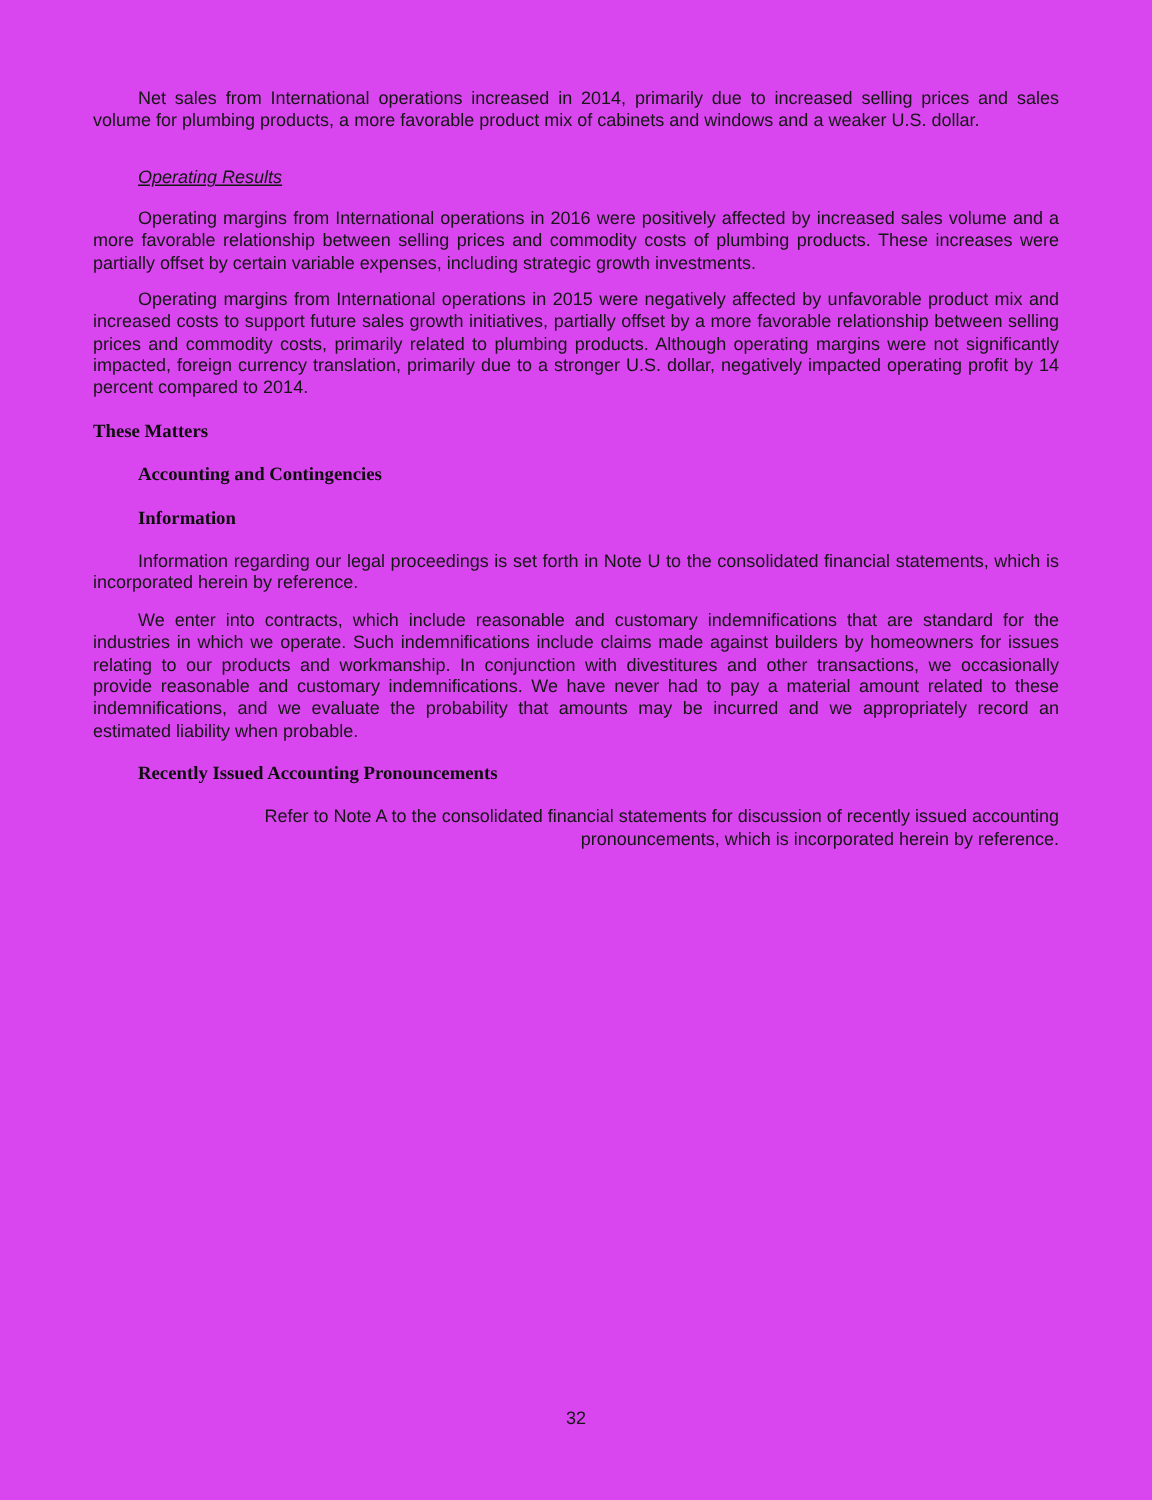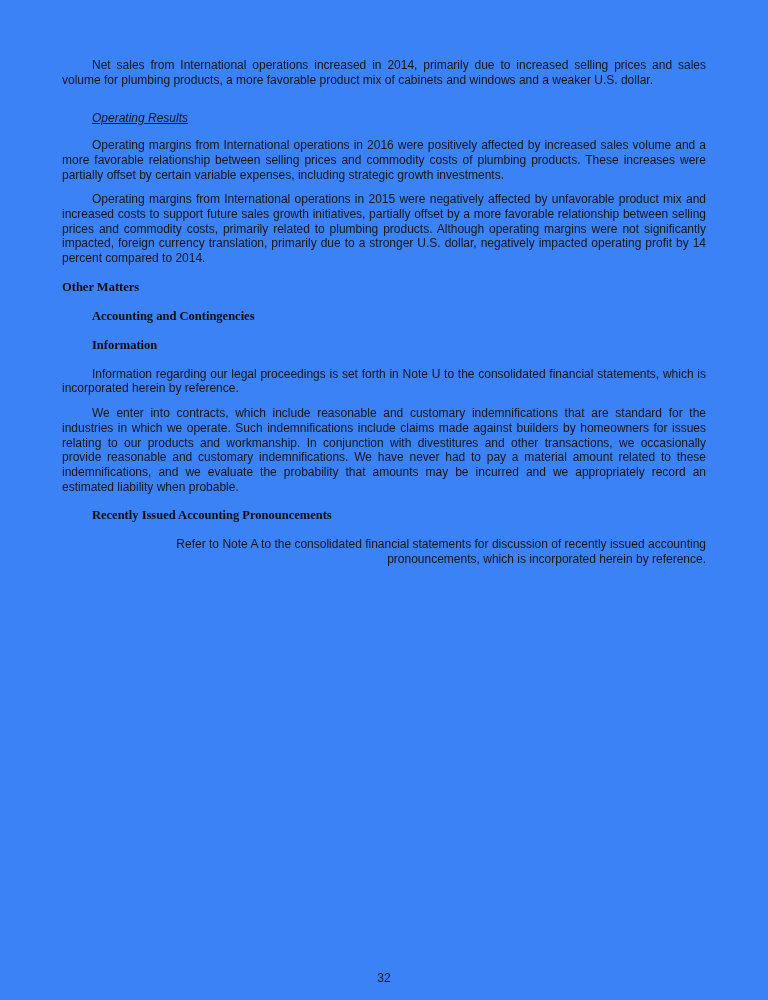--- a/index.html
+++ b/index.html
@@ -4,21 +4,21 @@
 <style>
   html, body {
     margin: 0;
     padding: 0;
     background: #e8e8e8;
   }
   .sheet {
     position: relative;
     width: 768px;
     height: 1000px;
-    background: #3b82f6;
+    background: #d946ef;
     margin: 0 auto;
     overflow: hidden;
     font-family: "Liberation Sans", sans-serif;
     color: #111111;
   }
   .content {
     position: absolute;
     top: 58px;
     left: 62px;
     width: 644px;
@@ -49,21 +49,21 @@
     line-height: 15px;
     font-weight: bold;
     margin: 14px 0 14px 0;
     color: #0d0d0d;
   }
   .heading-bold.indent {
     margin-left: 30px;
   }
   .page-footer {
     position: absolute;
-    bottom: 15px;
+    bottom: 48px;
     left: 0;
     width: 100%;
     text-align: center;
     font-size: 12px;
     color: #161616;
   }
 </style>
 </head>
 <body>
 
@@ -72,21 +72,21 @@
 
     <p class="body-text">Net sales from International operations increased in 2014, primarily due to increased selling prices and sales volume for plumbing products, a more favorable product mix of cabinets and windows and a weaker U.S. dollar.</p>
 
     <h3 class="heading-italic">Operating Results</h3>
 
     <p class="body-text">Operating margins from International operations in 2016 were positively affected by increased sales volume and a more favorable relationship between selling prices and commodity costs of plumbing products. These increases were partially offset by certain variable expenses, including strategic growth investments.</p>
 
     <p class="body-text">Operating margins from International operations in 2015 were negatively affected by unfavorable product mix and increased costs to support future sales growth initiatives, partially offset by a more favorable relationship between selling prices and commodity costs, primarily related to plumbing products. Although operating margins were not significantly impacted, foreign currency translation, primarily due to a stronger U.S. dollar, negatively impacted operating profit by 14 percent compared to 2014.</p>
 
 
-    <h3 class="heading-bold">Other Matters</h3>
+    <h3 class="heading-bold">These Matters</h3>
 
     <h3 class="heading-bold indent">Accounting and Contingencies</h3>
 
     <h3 class="heading-bold indent">Information</h3>
 
     <p class="body-text">Information regarding our legal proceedings is set forth in Note U to the consolidated financial statements, which is incorporated herein by reference.</p>
 
 
     <p class="body-text">We enter into contracts, which include reasonable and customary indemnifications that are standard for the industries in which we operate. Such indemnifications include claims made against builders by homeowners for issues relating to our products and workmanship. In conjunction with divestitures and other transactions, we occasionally provide reasonable and customary indemnifications. We have never had to pay a material amount related to these indemnifications, and we evaluate the probability that amounts may be incurred and we appropriately record an estimated liability when probable.</p>
 

